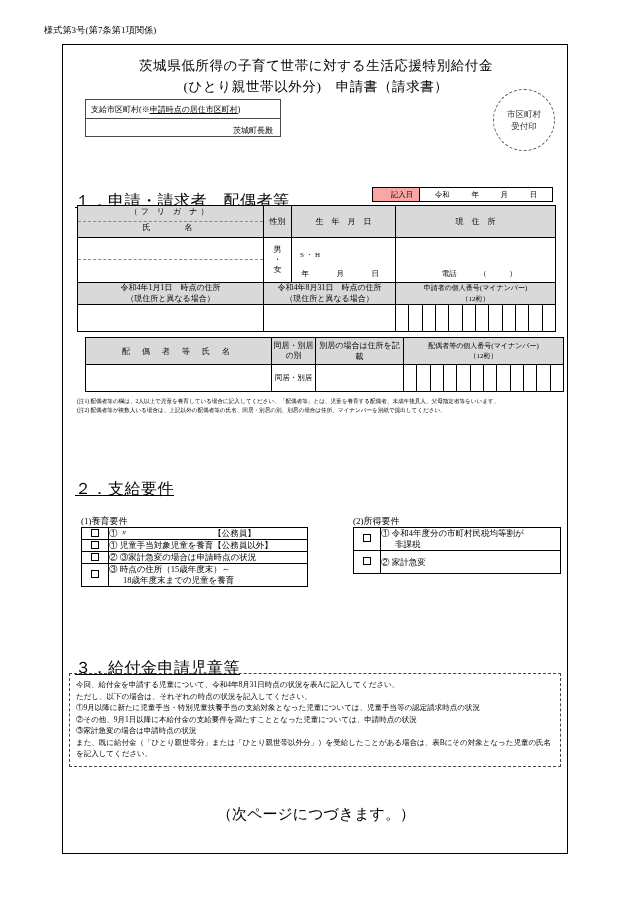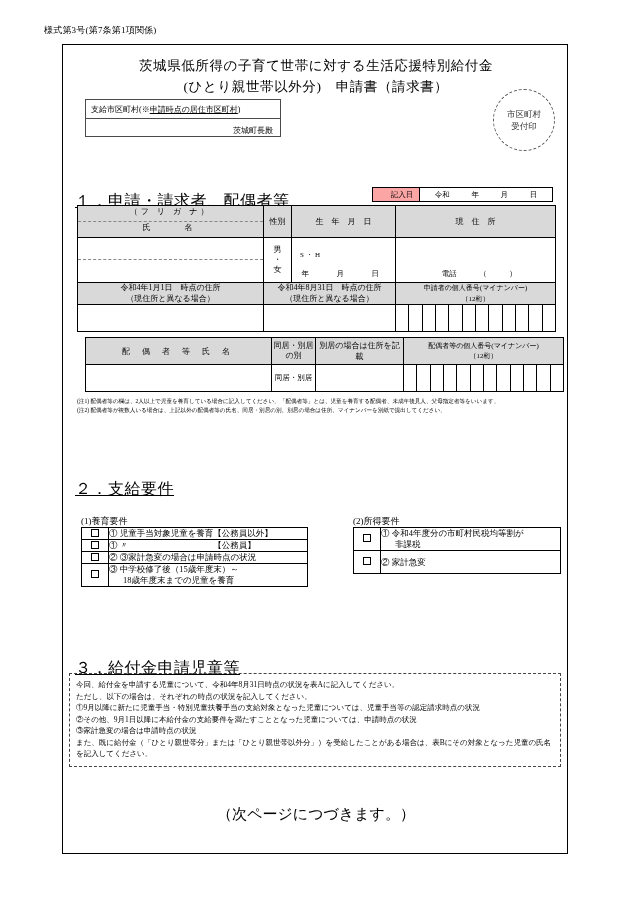--- a/index.html
+++ b/index.html
@@ -413,42 +413,42 @@
 
     <div class="sub-head" id="sub1">(1)養育要件</div>
     <div class="sub-head" id="sub2">(2)所得要件</div>
 
     <table class="chk" id="rear-table">
       <tbody>
         <tr>
           <td class="cb-col"><span class="cb"></span></td>
           <td class="lbl-col">
             <span>①</span>
-            <span>児童手当対象児童を養育【公務員以外】</span>
+            <span>〃　　　　　　　　　　【公務員】</span>
           </td>
         </tr>
         <tr>
           <td class="cb-col"><span class="cb"></span></td>
           <td class="lbl-col">
             <span>①</span>
-            <span>〃　　　　　　　　　　【公務員】</span>
+            <span>児童手当対象児童を養育【公務員以外】</span>
           </td>
         </tr>
         <tr>
           <td class="cb-col"><span class="cb"></span></td>
           <td class="lbl-col">
             <span>②</span>
             <span>③家計急変の場合は申請時点の状況</span>
           </td>
         </tr>
         <tr>
           <td class="cb-col"><span class="cb"></span></td>
           <td class="lbl-col">
             <div><span>③</span>
-            <span>中学校修了後（15歳年度末）～</span></div>
+            <span>時点の住所（15歳年度末）～</span></div>
             <div><span class="ind">18歳年度末までの児童を養育</span></div>
           </td>
         </tr>
       </tbody>
     </table>
 
     <table class="chk" id="income-table">
       <tbody>
         <tr>
           <td class="cb-col"><span class="cb"></span></td>

